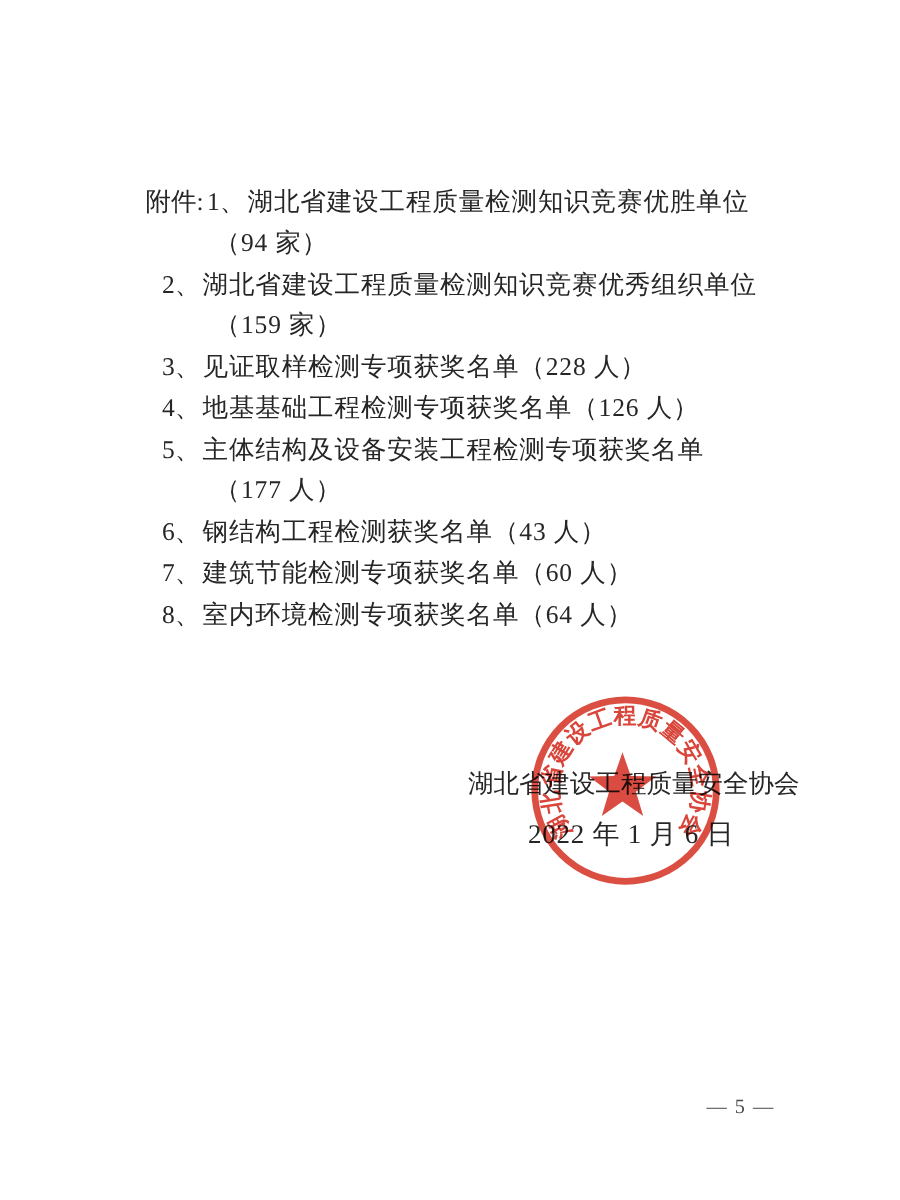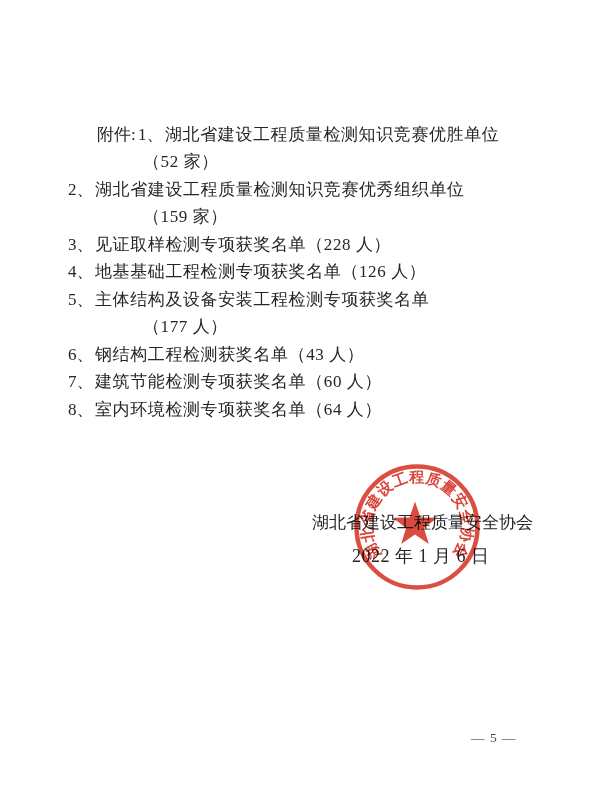--- a/index.html
+++ b/index.html
@@ -13,21 +13,21 @@
   }
   
   .att{
     position:absolute;
     top:121px;left:0;right:0;
     font-size:17px;
     line-height:27.45px;
     letter-spacing:0.6px;
     color:#262626;
   }
-  .att .line{padding-left:68px;white-space:nowrap;}
+  .att .line{padding-left:108px;white-space:nowrap;}
   .att .line.first{padding-left:97px;}
   .att .line.wrap{padding-left:143px;}
   .att .label{display:inline-block;width:41px;letter-spacing:0;}
   .att .no{display:inline-block;width:27px;letter-spacing:0;}
   
   .sig-org{
     position:absolute;left:312px;top:511px;
     font-size:17px;letter-spacing:0;color:#262626;white-space:nowrap;
   }
   .sig-date{
@@ -55,21 +55,21 @@
     color:#4a4a4a;white-space:nowrap;
   }
 </style>
 </head>
 <body>
 
 <div class="page">
 
   <div class="att">
       <div class="line first"><span class="label">附件:</span><span class="no">1、</span><span>湖北省建设工程质量检测知识竞赛优胜单位</span></div>
-      <div class="line wrap"><span>（52 家）</span></div>
+      <div class="line wrap"><span>（94 家）</span></div>
       <div class="line"><span class="no">2、</span><span>湖北省建设工程质量检测知识竞赛优秀组织单位</span></div>
       <div class="line wrap"><span>（159 家）</span></div>
       <div class="line"><span class="no">3、</span><span>见证取样检测专项获奖名单（228 人）</span></div>
       <div class="line"><span class="no">4、</span><span>地基基础工程检测专项获奖名单（126 人）</span></div>
       <div class="line"><span class="no">5、</span><span>主体结构及设备安装工程检测专项获奖名单</span></div>
       <div class="line wrap"><span>（177 人）</span></div>
       <div class="line"><span class="no">6、</span><span>钢结构工程检测获奖名单（43 人）</span></div>
       <div class="line"><span class="no">7、</span><span>建筑节能检测专项获奖名单（60 人）</span></div>
       <div class="line"><span class="no">8、</span><span>室内环境检测专项获奖名单（64 人）</span></div>
     </div>

